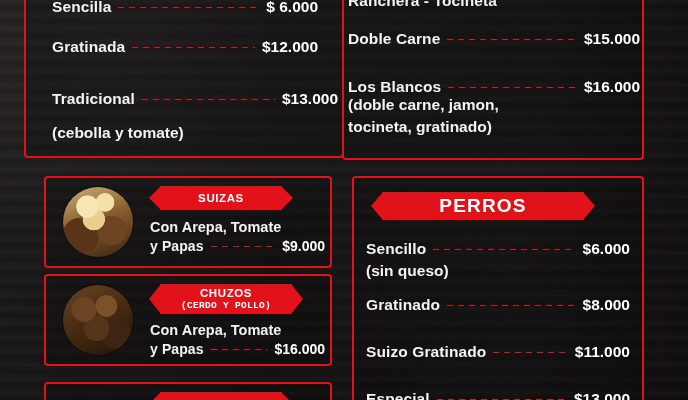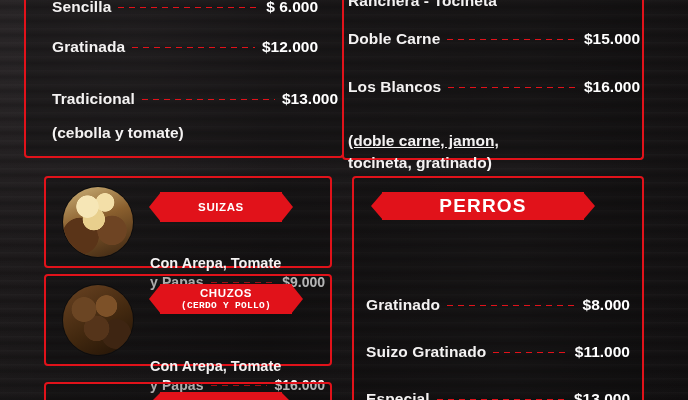--- a/index.html
+++ b/index.html
@@ -59,21 +59,20 @@
     color: #ffffff;
     font-weight: bold;
     font-size: 15.5px;
   }
   .pr.sm { font-size: 14px; }
   .sub {
     color: #f4f2f2;
     font-weight: bold;
     font-size: 15.5px;
     white-space: nowrap;
-    margin-top: 36px;
   }
   .sub.s2 { font-size: 14.5px; }
 
   
   .ribbon {
     position: absolute;
     background: #e1121a;
     color: #fff;
     font-weight: bold;
     text-align: center;
@@ -170,31 +169,31 @@
       <span class="pr">$15.000</span>
     </div>
   </div>
 
   <div style="position:absolute; left:348px; top:78px; width:292px;">
     <div class="row">
       <span class="nm">Los Blancos</span>
       <span class="dots"></span>
       <span class="pr">$16.000</span>
     </div>
-    <div class="sub" style="text-decoration:underline;">(doble carne, jamon,</div>
+    <div class="sub" style="">(doble carne, jamon,</div>
     <div class="sub" style="margin-top:4px;">tocineta, gratinado)</div>
   </div>
 
   <div class="panel" style="left:44px; top:176px; width:288px; height:92px;"></div>
 
   <div class="photo ph-suizas" style="left:62px; top:186px; width:72px; height:72px;">
     <div class="inner"></div>
   </div>
 
-  <div class="ribbon small" style="left:160px; top:192px; width:122px; height:30px;">
+  <div class="ribbon small" style="left:160px; top:186px; width:122px; height:24px;">
     <span>SUIZAS</span>
   </div>
 
   <div style="position:absolute; left:150px; top:219px; width:175px;">
     <div class="sub s2">Con Arepa, Tomate</div>
     <div class="row" style="margin-top:3px;">
       <span class="nm sm">y Papas</span>
       <span class="dots"></span>
       <span class="pr sm">$9.000</span>
     </div>
@@ -222,20 +221,28 @@
 
   <div class="panel" style="left:44px; top:382px; width:288px; height:60px;"></div>
   <div class="ribbon small" style="left:160px; top:392px; width:122px; height:24px;"></div>
 
   <div class="panel" style="left:352px; top:176px; width:292px; height:236px;"></div>
 
   <div class="ribbon big" style="left:382px; top:192px; width:202px; height:28px;">
     <span>PERROS</span>
   </div>
 
+  <div style="position:absolute; left:366px; top:240px; width:264px;">
+    <div class="row">
+      <span class="nm">Sencillo</span>
+      <span class="dots"></span>
+      <span class="pr">$6.000</span>
+    </div>
+    <div class="sub" style="margin-top:4px;">(sin queso)</div>
+  </div>
 
   <div style="position:absolute; left:366px; top:296px; width:264px;">
     <div class="row">
       <span class="nm">Gratinado</span>
       <span class="dots"></span>
       <span class="pr">$8.000</span>
     </div>
   </div>
 
   <div style="position:absolute; left:366px; top:343px; width:264px;">

